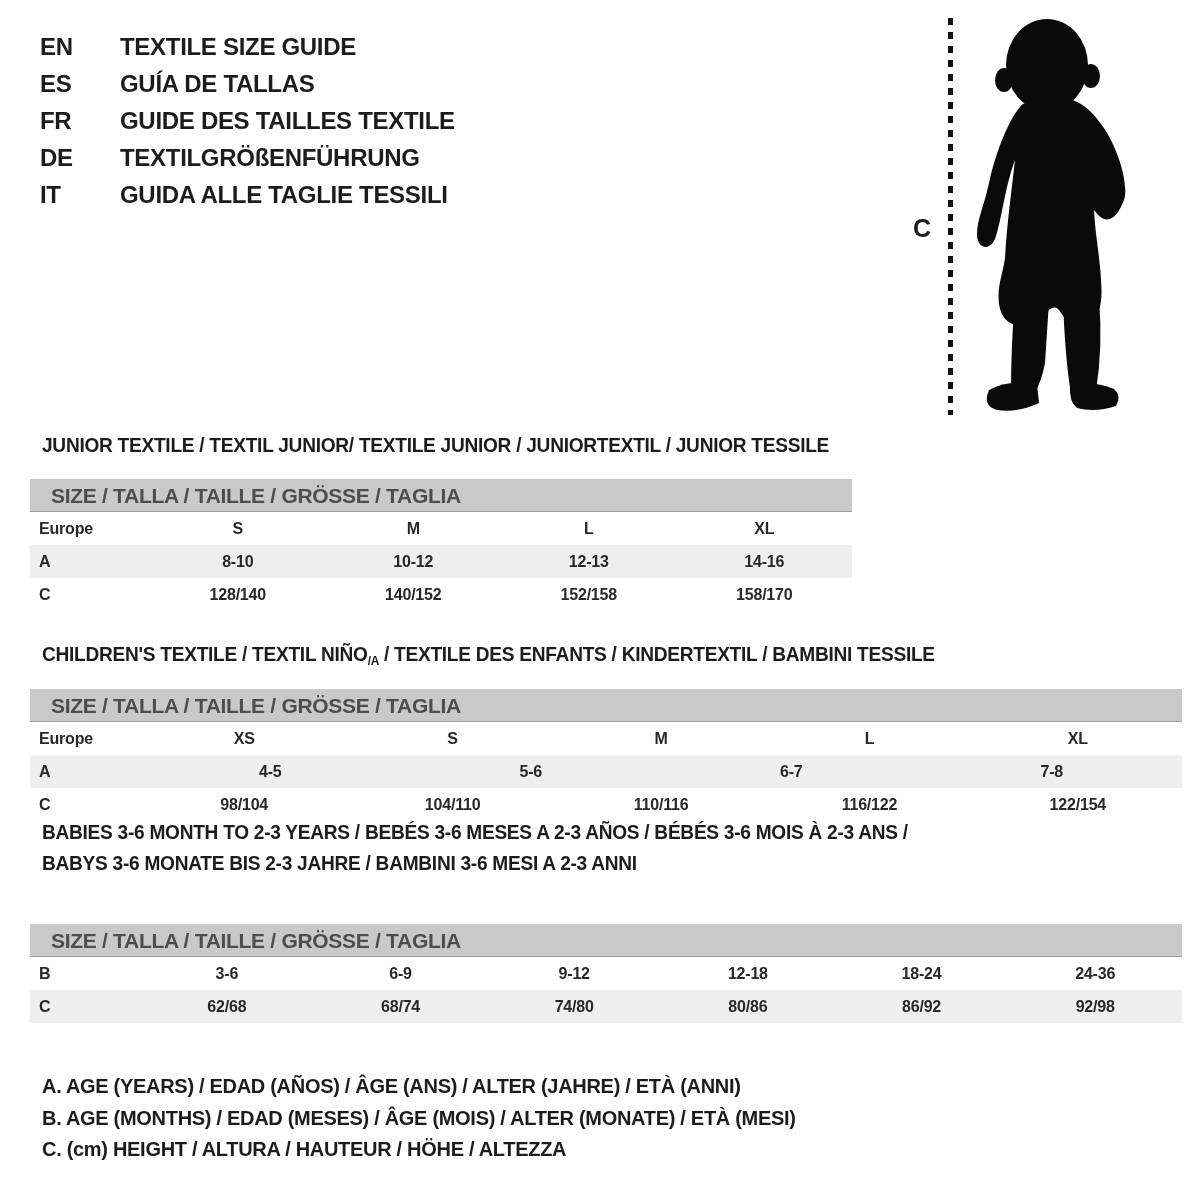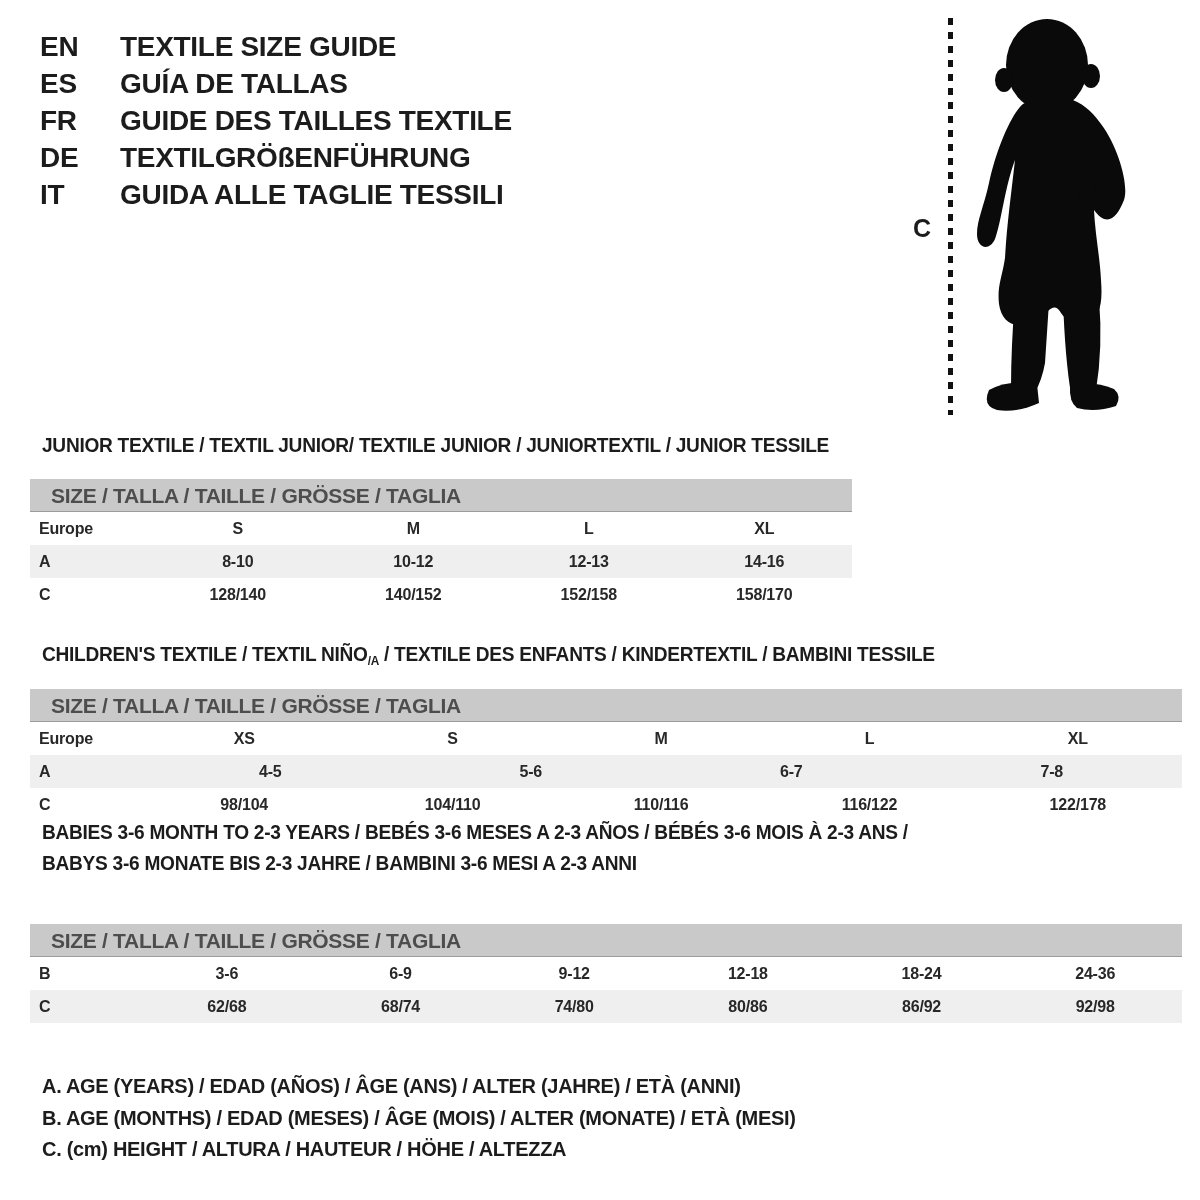--- a/index.html
+++ b/index.html
@@ -5,21 +5,21 @@
   * { margin:0; padding:0; box-sizing:border-box; }
   html,body { background:#ffffff; }
   body {
     width:1200px; height:1200px; position:relative; overflow:hidden;
     font-family:"Liberation Sans", sans-serif; font-weight:bold; color:#1c1c1c;
   }
   .abs { position:absolute; }
 
   
   .lang-list { left:40px; top:28px; }
-  .lang-row { display:flex; line-height:37px; font-size:28px; letter-spacing:-0.3px; }
+  .lang-row { display:flex; line-height:37px; font-size:24px; letter-spacing:-0.3px; }
   .lang-code { width:80px; }
 
   
   .dash-line {
     left:948px; top:18px; width:5px; height:397px;
     background:repeating-linear-gradient(to bottom,#111 0 7px,transparent 7px 14px);
   }
   .c-label { left:913px; top:214px; font-size:25px; }
   .figure-svg { left:969px; top:18px; }
 
@@ -159,21 +159,21 @@
     <span class="val">5-6</span>
     <span class="val">6-7</span>
     <span class="val">7-8</span>
   </div>
   <div class="trow">
     <span class="lbl">C</span>
     <span class="val">98/104</span>
     <span class="val">104/110</span>
     <span class="val">110/116</span>
     <span class="val">116/122</span>
-    <span class="val">122/178</span>
+    <span class="val">122/154</span>
   </div>
 </div>
 
 <div class="abs sec-title babies-title" style="left:42px; top:816px;">
   <div class="squeeze">BABIES 3-6 MONTH TO 2-3 YEARS / BEBÉS 3-6 MESES A 2-3 AÑOS / BÉBÉS 3-6 MOIS À 2-3 ANS /</div>
   <div class="squeeze">BABYS 3-6 MONATE BIS 2-3 JAHRE / BAMBINI 3-6 MESI A 2-3 ANNI</div>
 </div>
 <div class="abs tbl tbl-babies">
   <div class="size-bar">SIZE / TALLA / TAILLE / GRÖSSE / TAGLIA</div>
   <div class="trow">

